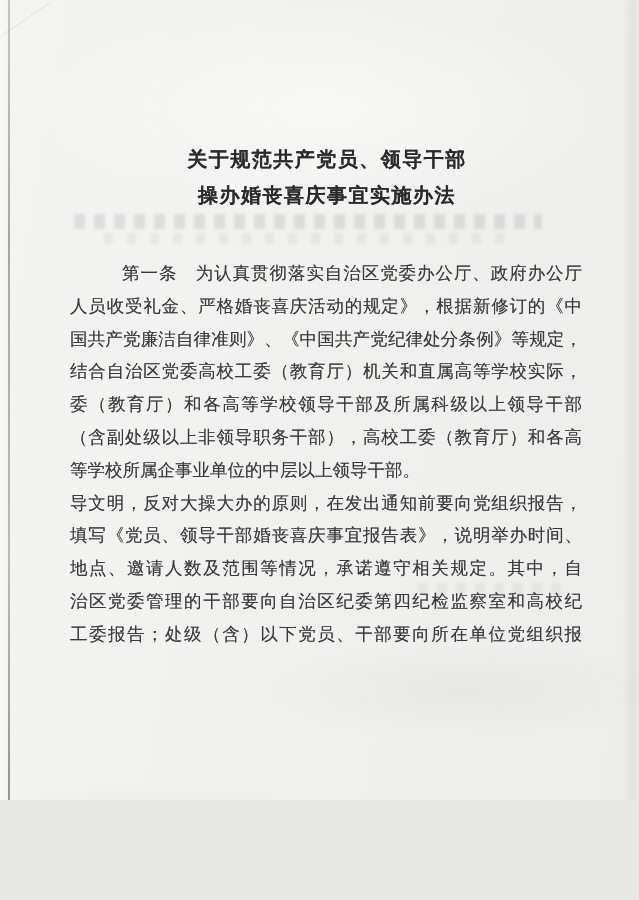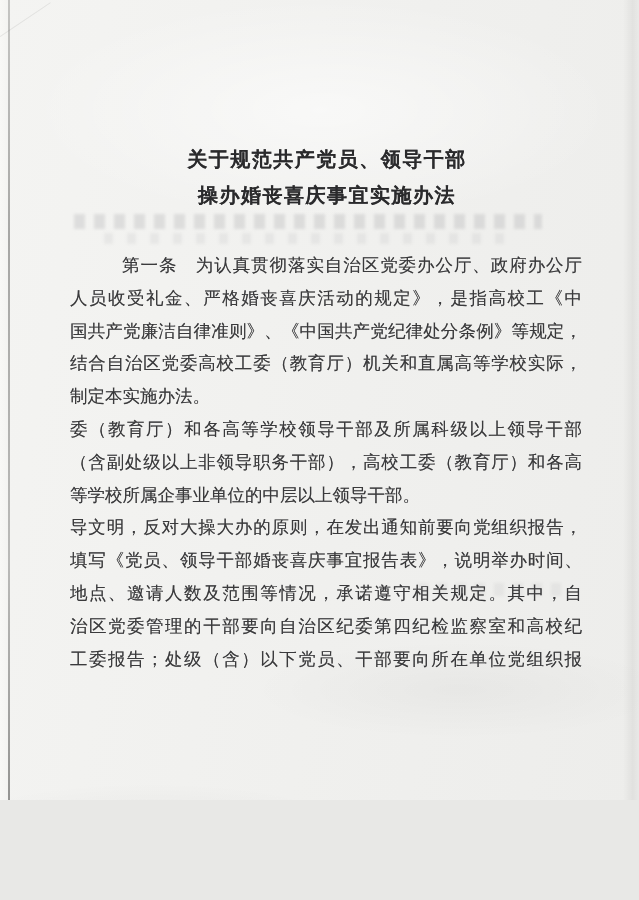--- a/index.html
+++ b/index.html
@@ -35,21 +35,21 @@
   .ghost-a{left:74px;top:214px;width:468px;height:15px;opacity:.5;
     background:repeating-linear-gradient(90deg,rgba(122,122,128,.35) 0 11px,transparent 11px 20px);}
   .ghost-b{left:104px;top:233px;width:410px;height:11px;opacity:.35;
     background:repeating-linear-gradient(90deg,rgba(128,128,134,.28) 0 9px,transparent 9px 23px);}
   .ghost-c{left:418px;top:583px;width:150px;height:13px;opacity:.28;
     background:repeating-linear-gradient(90deg,rgba(120,120,126,.3) 0 10px,transparent 10px 19px);}
   
   .title{position:absolute;left:70px;top:141px;width:514px;text-align:center;
     font-size:20px;font-weight:700;color:#2a2a2c;line-height:36px;letter-spacing:1.5px;
     text-shadow:0 0 .6px rgba(42,42,44,.7);}
-  .bodytext{position:absolute;left:70px;top:249px;width:512px;
+  .bodytext{position:absolute;left:70px;top:257px;width:512px;
     font-size:17.5px;color:#3a3a3c;text-shadow:0 0 .5px rgba(58,58,60,.55);}
   .ln{height:32.8px;line-height:32.8px;text-align:justify;text-align-last:justify;overflow:hidden;}
   .ln.first{text-indent:52px;}
   .ln.end{text-align-last:left;}
   .pageno{position:absolute;left:553px;top:822px;font-size:12px;color:#4c4c4e;
     font-family:"Liberation Sans","DejaVu Sans",sans-serif;text-shadow:0 0 .5px rgba(76,76,78,.5);}
 </style>
 </head>
 <body>
 
@@ -64,24 +64,23 @@
   <div class="ghost ghost-b"></div>
   <div class="ghost ghost-c"></div>
 
   <div class="title">
     <div>关于规范共产党员、领导干部</div>
     <div>操办婚丧喜庆事宜实施办法</div>
   </div>
 
   <div class="bodytext">
     <div class="ln first">第一条　为认真贯彻落实自治区党委办公厅、政府办公厅</div>
-    <div class="ln">人员收受礼金、严格婚丧喜庆活动的规定》，是指高校工《中</div>
+    <div class="ln">人员收受礼金、严格婚丧喜庆活动的规定》，根据新修订的《中</div>
     <div class="ln">国共产党廉洁自律准则》、《中国共产党纪律处分条例》等规定，</div>
     <div class="ln">结合自治区党委高校工委（教育厅）机关和直属高等学校实际，</div>
-    <div class="ln end">制定本实施办法。</div>
     <div class="ln">委（教育厅）和各高等学校领导干部及所属科级以上领导干部</div>
     <div class="ln">（含副处级以上非领导职务干部），高校工委（教育厅）和各高</div>
     <div class="ln end">等学校所属企事业单位的中层以上领导干部。</div>
     <div class="ln">导文明，反对大操大办的原则，在发出通知前要向党组织报告，</div>
     <div class="ln">填写《党员、领导干部婚丧喜庆事宜报告表》，说明举办时间、</div>
     <div class="ln">地点、邀请人数及范围等情况，承诺遵守相关规定。其中，自</div>
     <div class="ln">治区党委管理的干部要向自治区纪委第四纪检监察室和高校纪</div>
     <div class="ln">工委报告；处级（含）以下党员、干部要向所在单位党组织报</div>
   </div>
 

